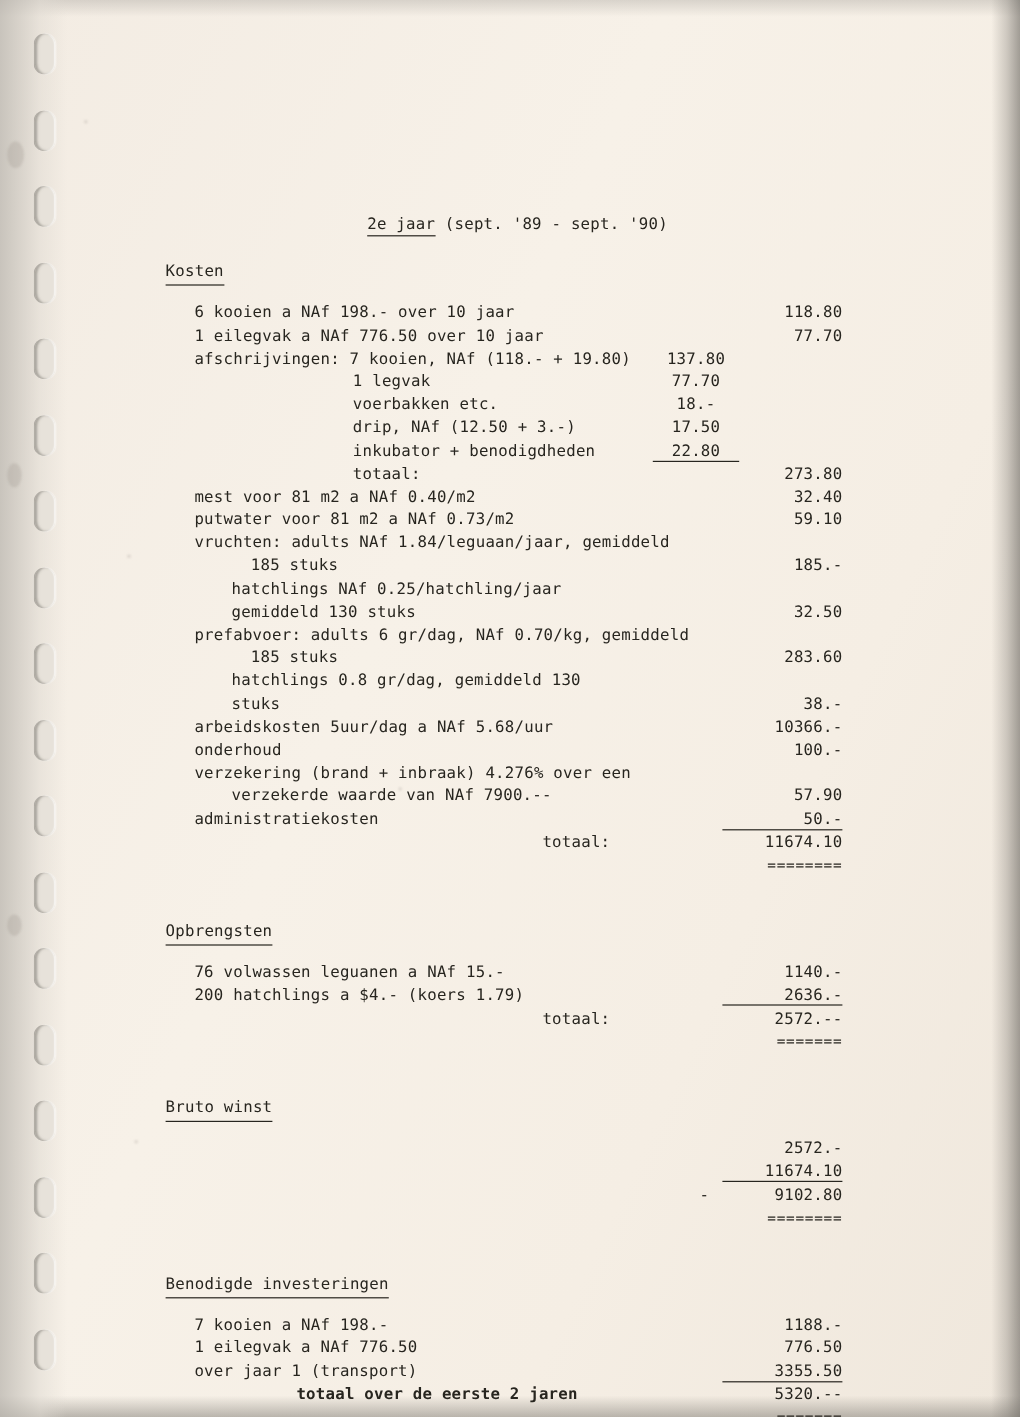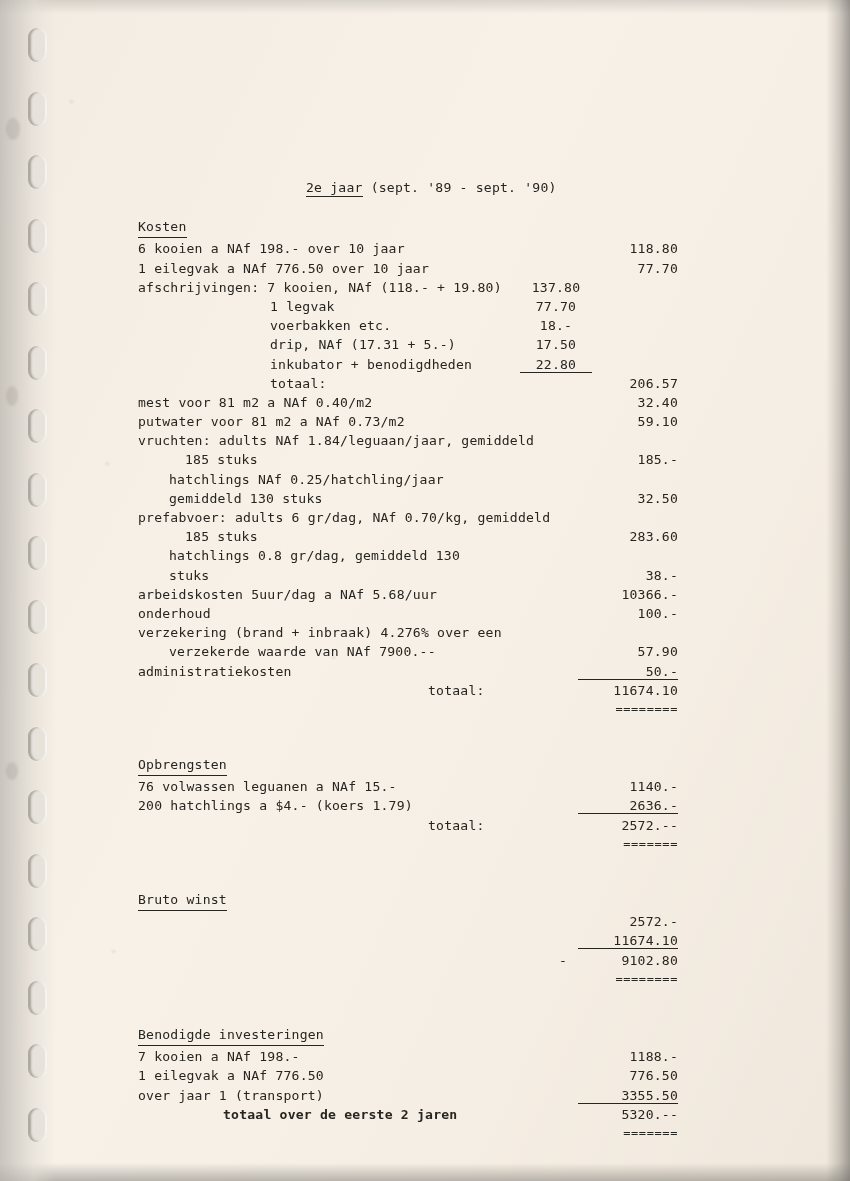--- a/index.html
+++ b/index.html
@@ -83,26 +83,27 @@
   }
   .title u {
     text-decoration: none;
     border-bottom: 1px solid #27251f;
     padding-bottom: 1px;
   }
   .section-head {
     display: inline-block;
     border-bottom: 1px solid #27251f;
     padding-bottom: 1px;
-    margin-bottom: 1px;
+    margin-bottom: 13px;
   }
   .row {
     position: relative;
     white-space: pre;
     height: 19.2px;
+    margin-left: 24px;
   }
   .row .lbl {
     display: inline-block;
   }
   .mid {
     position: absolute;
     left: 382px;
     width: 72px;
     text-align: center;
     white-space: pre;
@@ -186,23 +187,23 @@
 
   <div class="doc">
     <div class="title"><u>2e jaar</u><span> (sept. '89 - sept. '90)</span></div>
     <div id="sections">
         <div><span class="section-head">Kosten</span></div>
         <div class="row"><span class="lbl">6 kooien a NAf 198.- over 10 jaar</span><span class="amt">118.80</span></div>
         <div class="row"><span class="lbl">1 eilegvak a NAf 776.50 over 10 jaar</span><span class="amt">77.70</span></div>
         <div class="row"><span class="lbl">afschrijvingen: 7 kooien, NAf (118.- + 19.80)</span><span class="mid">137.80</span></div>
         <div class="row"><span class="lbl indent3">1 legvak</span><span class="mid">77.70</span></div>
         <div class="row"><span class="lbl indent3">voerbakken etc.</span><span class="mid">18.-</span></div>
-        <div class="row"><span class="lbl indent3">drip, NAf (17.31 + 5.-)</span><span class="mid">17.50</span></div>
+        <div class="row"><span class="lbl indent3">drip, NAf (12.50 + 3.-)</span><span class="mid">17.50</span></div>
         <div class="row"><span class="lbl indent3">inkubator + benodigdheden</span><span class="mid ul">22.80</span></div>
-        <div class="row"><span class="lbl indent3">totaal:</span><span class="amt">206.57</span></div>
+        <div class="row"><span class="lbl indent3">totaal:</span><span class="amt">273.80</span></div>
         <div class="row"><span class="lbl">mest voor 81 m2 a NAf 0.40/m2</span><span class="amt">32.40</span></div>
         <div class="row"><span class="lbl">putwater voor 81 m2 a NAf 0.73/m2</span><span class="amt">59.10</span></div>
         <div class="row"><span class="lbl">vruchten: adults NAf 1.84/leguaan/jaar, gemiddeld</span></div>
         <div class="row"><span class="lbl indent2">185 stuks</span><span class="amt">185.-</span></div>
         <div class="row"><span class="lbl indent1">hatchlings NAf 0.25/hatchling/jaar</span></div>
         <div class="row"><span class="lbl indent1">gemiddeld 130 stuks</span><span class="amt">32.50</span></div>
         <div class="row"><span class="lbl">prefabvoer: adults 6 gr/dag, NAf 0.70/kg, gemiddeld</span></div>
         <div class="row"><span class="lbl indent2">185 stuks</span><span class="amt">283.60</span></div>
         <div class="row"><span class="lbl indent1">hatchlings 0.8 gr/dag, gemiddeld 130</span></div>
         <div class="row"><span class="lbl indent1">stuks</span><span class="amt">38.-</span></div>

